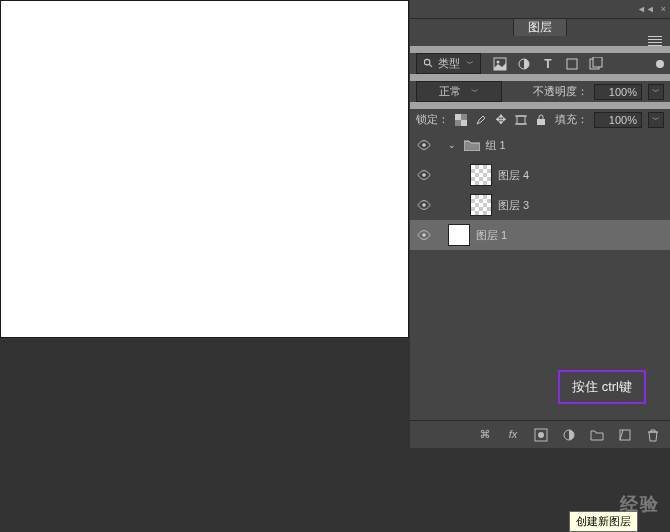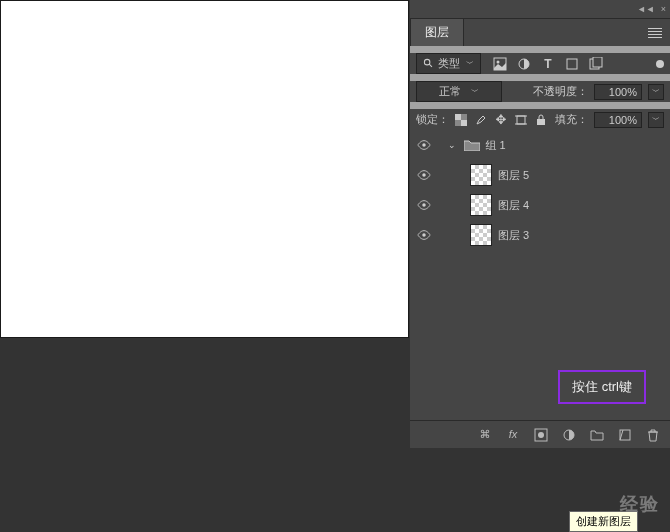--- a/index.html
+++ b/index.html
@@ -1,21 +1,21 @@
 <!DOCTYPE html>
 <html><head>
 <meta charset="utf-8">
 <style>
 * { margin:0; padding:0; box-sizing:border-box; font-family:"Microsoft YaHei",Arial,sans-serif; }
 body { width:670px; height:532px; background:#333; overflow:hidden; position:relative; }
 .canvas-area { position:absolute; left:0; top:0; width:409px; height:338px; background:#fff; border:1px solid #1a1a1a; }
 .panel { position:absolute; right:0; top:0; width:260px; background:#454545; color:#ccc; font-size:11px; }
 .panel-top { height:18px; background:#454545; display:flex; justify-content:flex-end; align-items:center; padding:0 4px; gap:6px; }
 .panel-top span { font-size:9px; color:#aaa; }
-.tabrow { height:28px; display:flex; align-items:center; background:#454545; border-top:1px solid #2a2a2a; }
+.tabrow { height:28px; display:flex; align-items:center; background:#454545; border-top:1px solid #2a2a2a;flex-direction:column; }
 .tab { padding:0 14px; height:100%; display:flex; align-items:center; background:#535353; color:#eee; font-size:12px; border-left:1px solid #2a2a2a; border-right:1px solid #2a2a2a; }
 .menu-icon { margin-left:auto; margin-right:8px; display:flex; flex-direction:column; gap:2px; cursor:pointer; }
 .menu-icon div { width:14px; height:1px; background:#ccc; }
 .row { height:28px; display:flex; align-items:center; padding:0 6px; gap:6px; border-top:7px solid #a3a3a3; background:#454545; }
 .search-sel { display:flex; align-items:center; background:#3a3a3a; border:1px solid #222; padding:2px 6px; gap:4px; font-size:11px; }
 .search-sel svg { width:11px; height:11px; }
 .caret { font-size:8px; margin-left:2px; }
 .filter-icons { display:flex; gap:10px; margin-left:6px; align-items:center; }
 .filter-icons span { width:14px; display:flex; justify-content:center; align-items:center; }
 .dot { width:8px; height:8px; border-radius:50%; background:#ccc; margin-left:auto; }
@@ -167,47 +167,47 @@
       </div>
       <div class="layer-row">
         <div class="eye-col">
           <svg viewBox="0 0 16 12">
             <path d="M8 1 C4 1 1 6 1 6 C1 6 4 11 8 11 C12 11 15 6 15 6 C15 6 12 1 8 1 Z" fill="none" stroke="#ccc"></path>
             <circle cx="8" cy="6" r="2" fill="#ccc"></circle>
           </svg>
         </div>
         <div class="layer-content indent-2">
           <div class="thumb trans"></div>
-          <span>图层 5</span>
-        </div>
-      </div>
-      <div class="layer-row">
-        <div class="eye-col">
-          <svg viewBox="0 0 16 12">
-            <path d="M8 1 C4 1 1 6 1 6 C1 6 4 11 8 11 C12 11 15 6 15 6 C15 6 12 1 8 1 Z" fill="none" stroke="#ccc"></path>
-            <circle cx="8" cy="6" r="2" fill="#ccc"></circle>
-          </svg>
-        </div>
-        <div class="layer-content indent-2">
-          <div class="thumb trans"></div>
           <span>图层 4</span>
         </div>
       </div>
       <div class="layer-row">
         <div class="eye-col">
           <svg viewBox="0 0 16 12">
             <path d="M8 1 C4 1 1 6 1 6 C1 6 4 11 8 11 C12 11 15 6 15 6 C15 6 12 1 8 1 Z" fill="none" stroke="#ccc"></path>
             <circle cx="8" cy="6" r="2" fill="#ccc"></circle>
           </svg>
         </div>
         <div class="layer-content indent-2">
           <div class="thumb trans"></div>
           <span>图层 3</span>
         </div>
       </div>
+      <div class="layer-row sel">
+        <div class="eye-col">
+          <svg viewBox="0 0 16 12">
+            <path d="M8 1 C4 1 1 6 1 6 C1 6 4 11 8 11 C12 11 15 6 15 6 C15 6 12 1 8 1 Z" fill="none" stroke="#ccc"></path>
+            <circle cx="8" cy="6" r="2" fill="#ccc"></circle>
+          </svg>
+        </div>
+        <div class="layer-content indent-1">
+          <div class="thumb white"></div>
+          <span>图层 1</span>
+        </div>
+      </div>
     </div>
 
   <div class="empty-area">
     <div class="hint">按住 ctrl键</div>
   </div>
 
   <div class="bottom-bar">
     <span>⌘</span>
     <span style="font-style:italic">fx</span>
     <span><svg viewBox="0 0 14 14">

